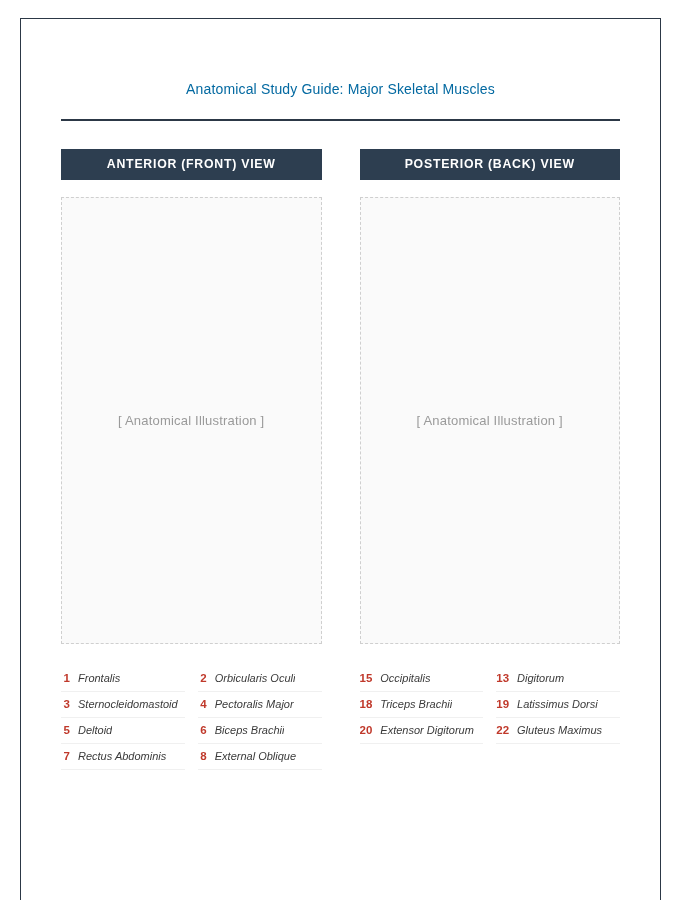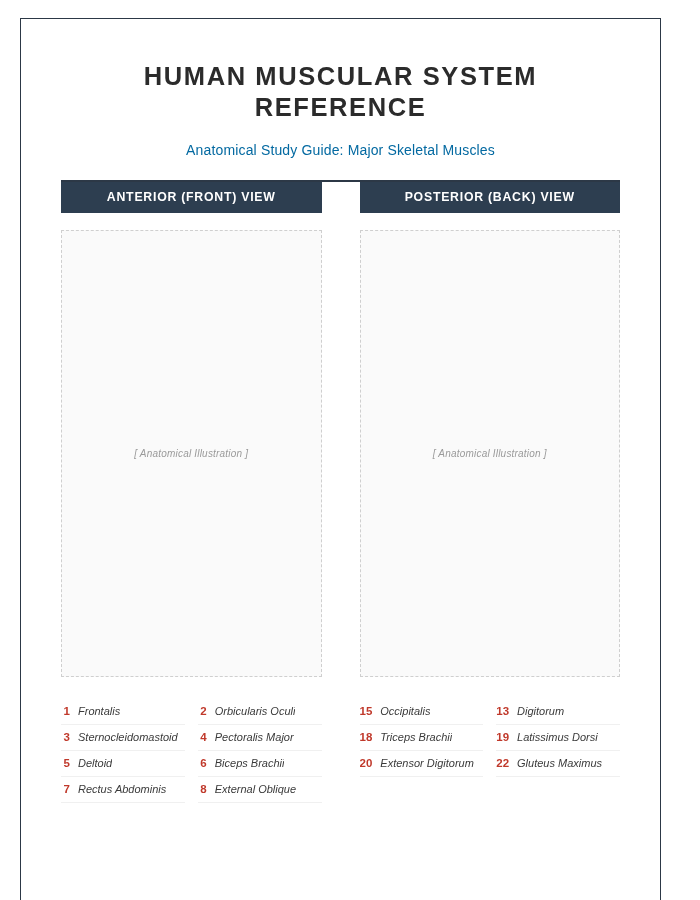--- a/index.html
+++ b/index.html
@@ -53,20 +53,21 @@
     margin: 22px 0 0 0;
     height: 2px;
     background: #2c3846;
     border: 0;
   }
 
   
   .views {
     display: flex;
     gap: 38px;
+    margin-top: 28px;
   }
   .view-col {
     flex: 1 1 0;
     min-width: 0;
   }
   .view-header {
     background: #2d3e50;
     color: #ffffff;
     font-size: 12.3px;
     font-weight: bold;
@@ -79,22 +80,21 @@
     margin-top: 17px;
     height: 447px;
     background: #fafafa;
     border: 1px dashed #cfcfcf;
     box-sizing: border-box;
     display: flex;
     align-items: center;
     justify-content: center;
   }
   .illustration-label {
-    font-size: 10px;
-    font-style: italic;
+    font-size: 13px;
     color: #9a9a9a;
     letter-spacing: 0.2px;
   }
 
   
   .legend {
     margin-top: 22px;
     display: grid;
     grid-template-columns: 1fr 1fr;
     column-gap: 13px;
@@ -124,21 +124,20 @@
     font-style: italic;
   }
 </style>
 </head>
 <body>
 
 <div class="page">
   <div class="page-inner">
 
     <div class="masthead">
-      <h1 class="doc-title">HUMAN MUSCULAR SYSTEM REFERENCE</h1>
       <p class="doc-subtitle">Anatomical Study Guide: Major Skeletal Muscles</p>
       <hr class="masthead-rule">
     </div>
 
     <div class="views">
 
       <div class="view-col">
         <div class="view-header">ANTERIOR (FRONT) VIEW</div>
 
         <div class="illustration">

